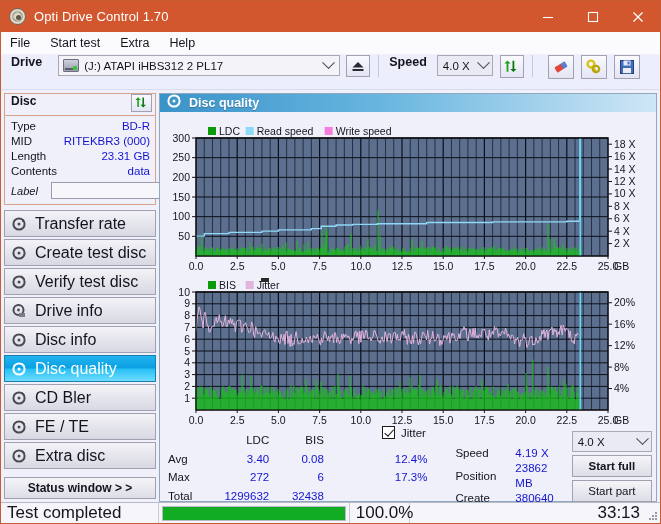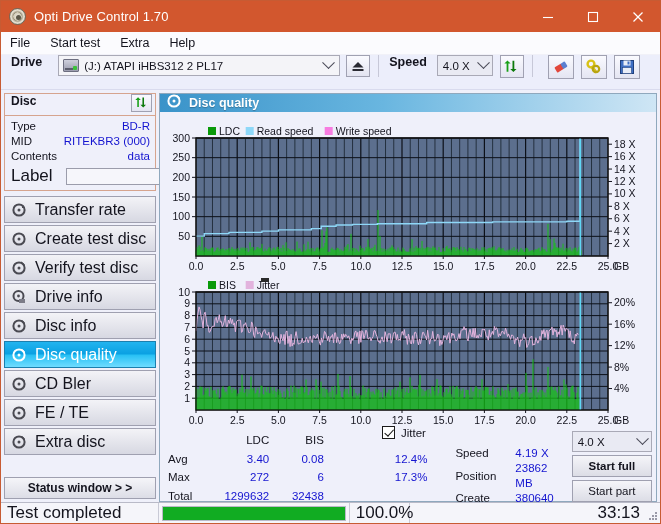--- a/index.html
+++ b/index.html
@@ -178,21 +178,21 @@
     border:1px solid #a0a1b2;
     display:flex;align-items:center;justify-content:center;
   }
   .disc-rows { padding: 3px 5px 4px 6px; }
   .disc-row {
     display:flex; justify-content:space-between;
     font-size: 11.5px; line-height: 15px; color:#14141e;
   }
   .disc-row .v { color:#1414d0; }
   .label-row { display:flex; align-items:center; margin-top:2px; }
-  .label-row .lk { font-size:17px; color:#14141e; margin-right:13px; }
+  .label-row .lk { font-size:11px; color:#14141e; margin-right:13px;font-style:italic; }
   .label-input {
     flex:1 1 auto; height:17px;
     background:#f6f6fb; border:1px solid #9b9cab;
     margin-right: 3px;
   }
   .label-btn {
     width:20px;height:19px;
     background:linear-gradient(#fafaff,#e4e5f2);
     border:1px solid #a0a1b2;
     display:flex;align-items:center;justify-content:center;
@@ -432,20 +432,24 @@
           </div>
         </div>
         <div class="disc-rows">
           <div class="disc-row">
             <span>Type</span>
             <span class="v">BD-R</span>
           </div>
           <div class="disc-row">
             <span>MID</span>
             <span class="v">RITEKBR3 (000)</span>
+          </div>
+          <div class="disc-row">
+            <span>Length</span>
+            <span class="v">23.31 GB</span>
           </div>
           <div class="disc-row">
             <span>Contents</span>
             <span class="v">data</span>
           </div>
           <div class="label-row">
             <span class="lk">Label</span>
             <input class="label-input" type="text" value="" style="">
             <div class="label-btn">
               <div class="disc-glyph"></div>

